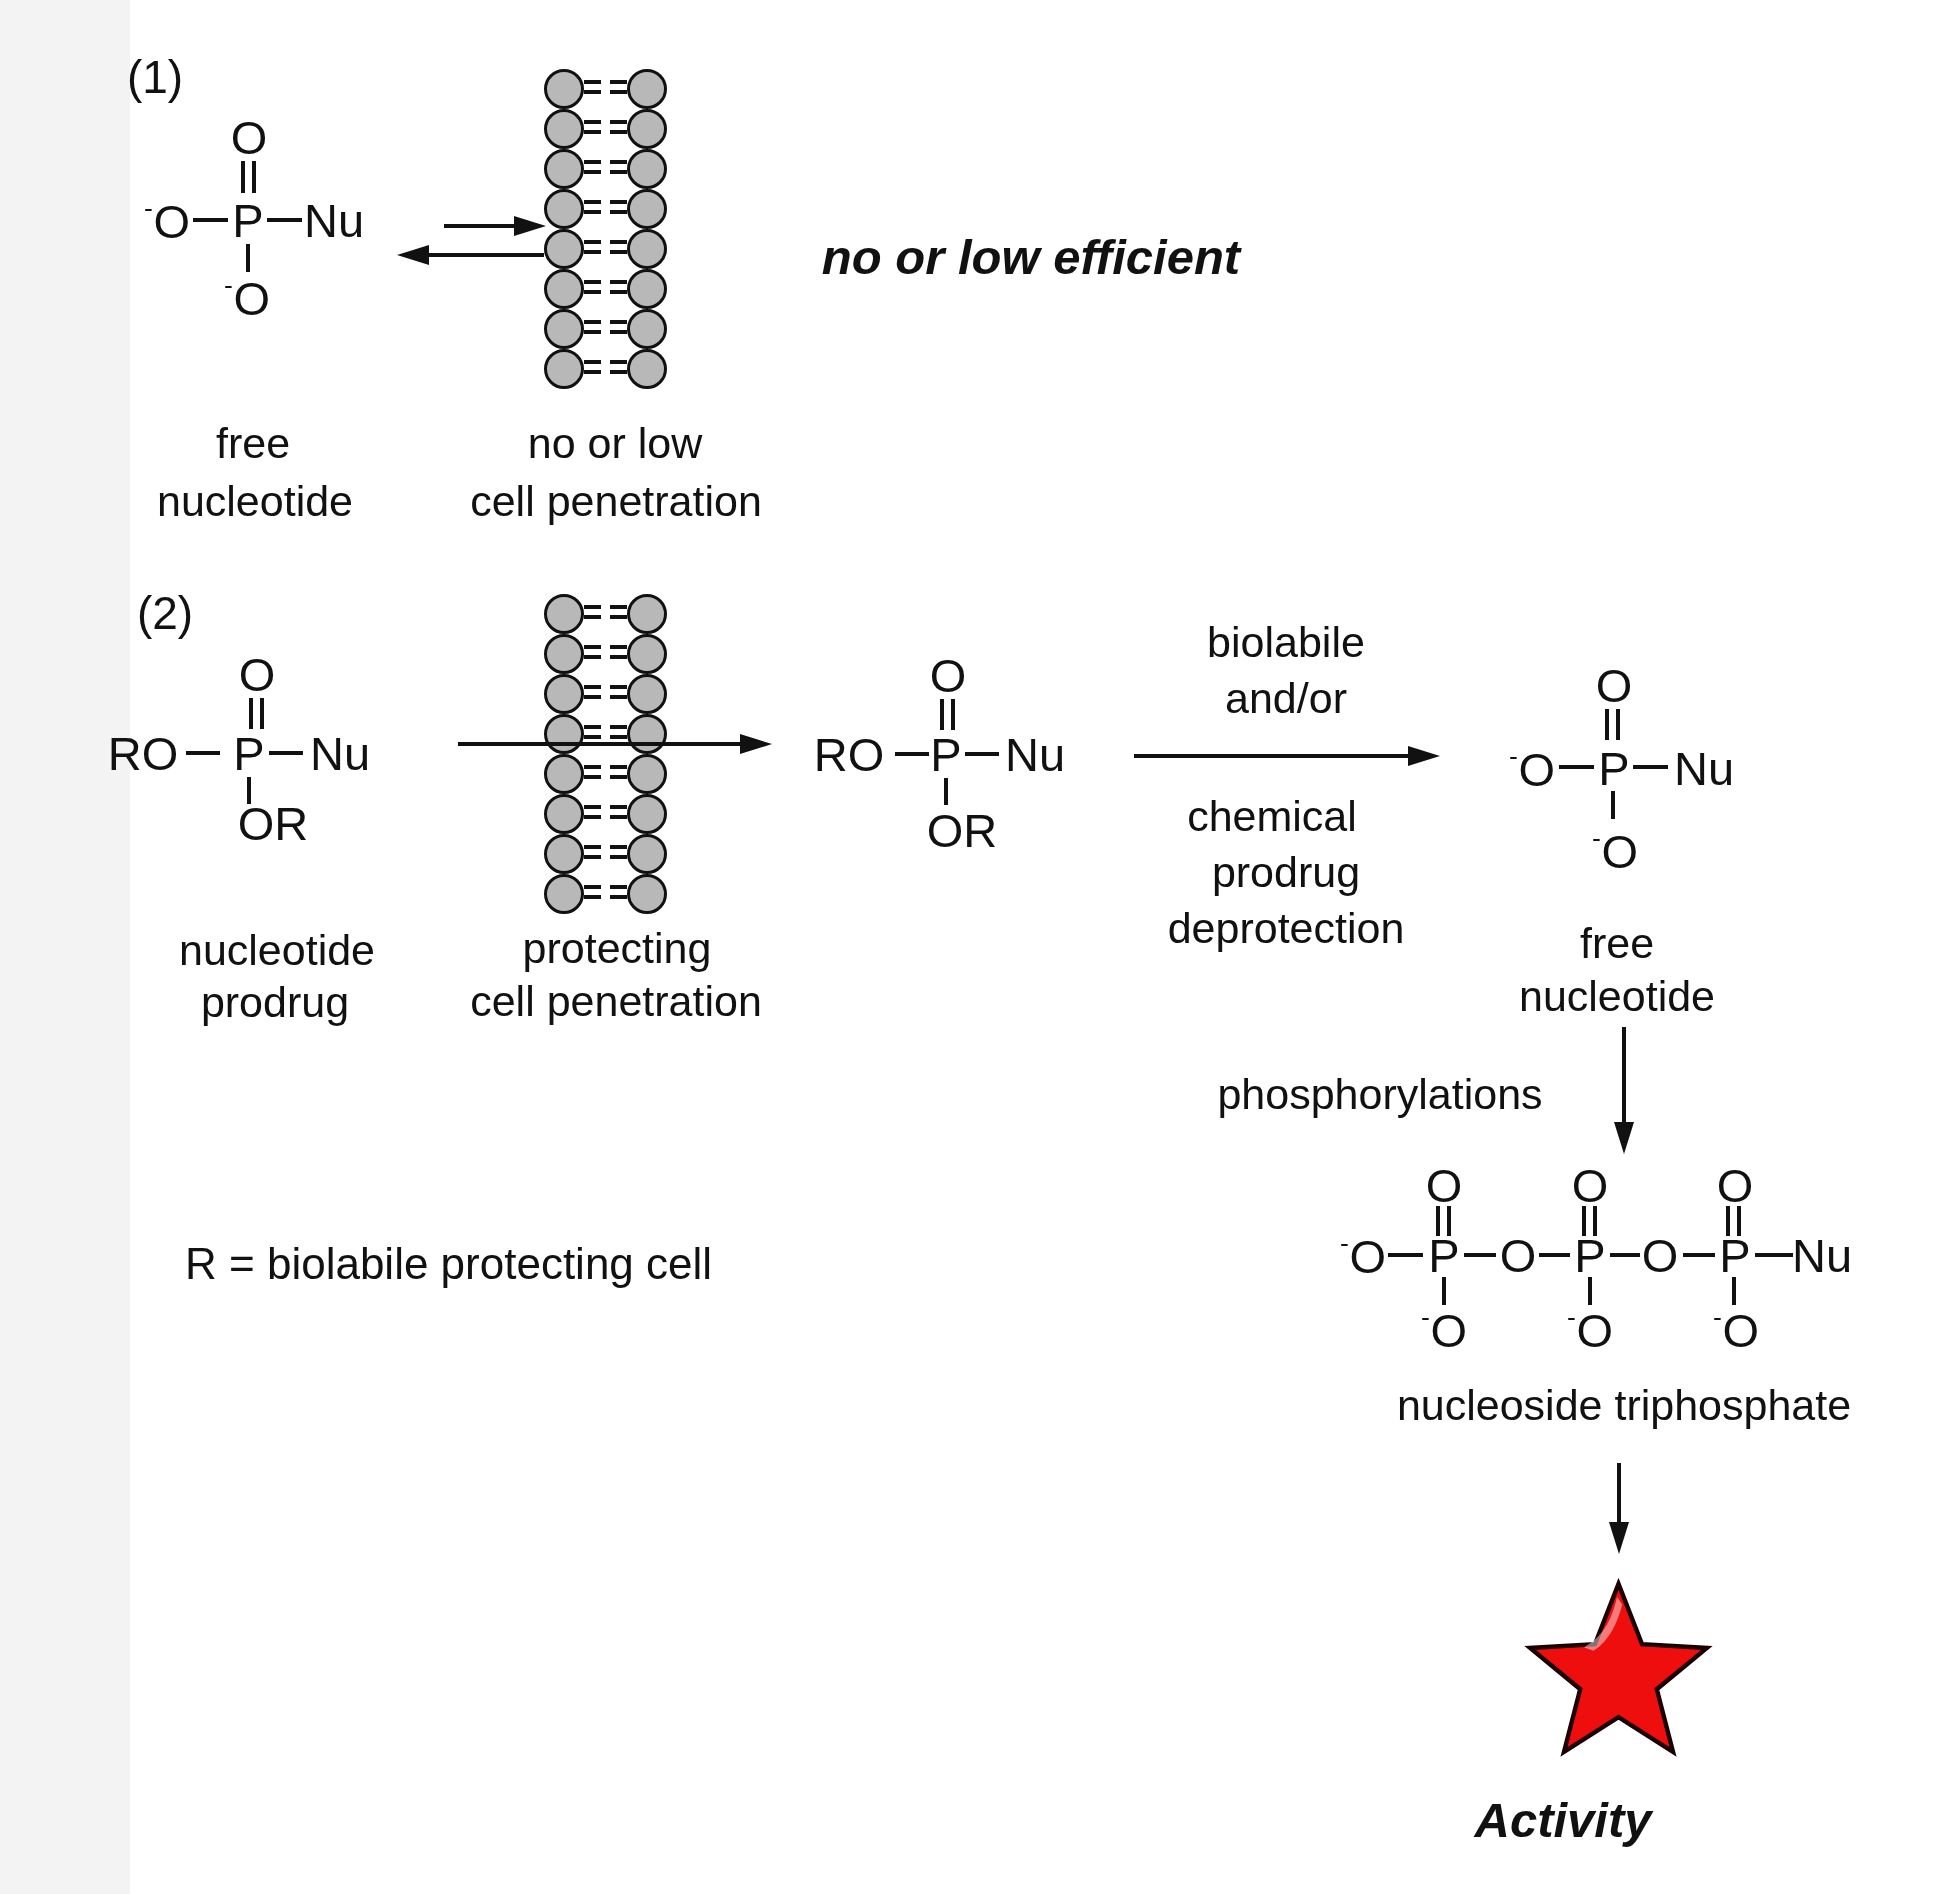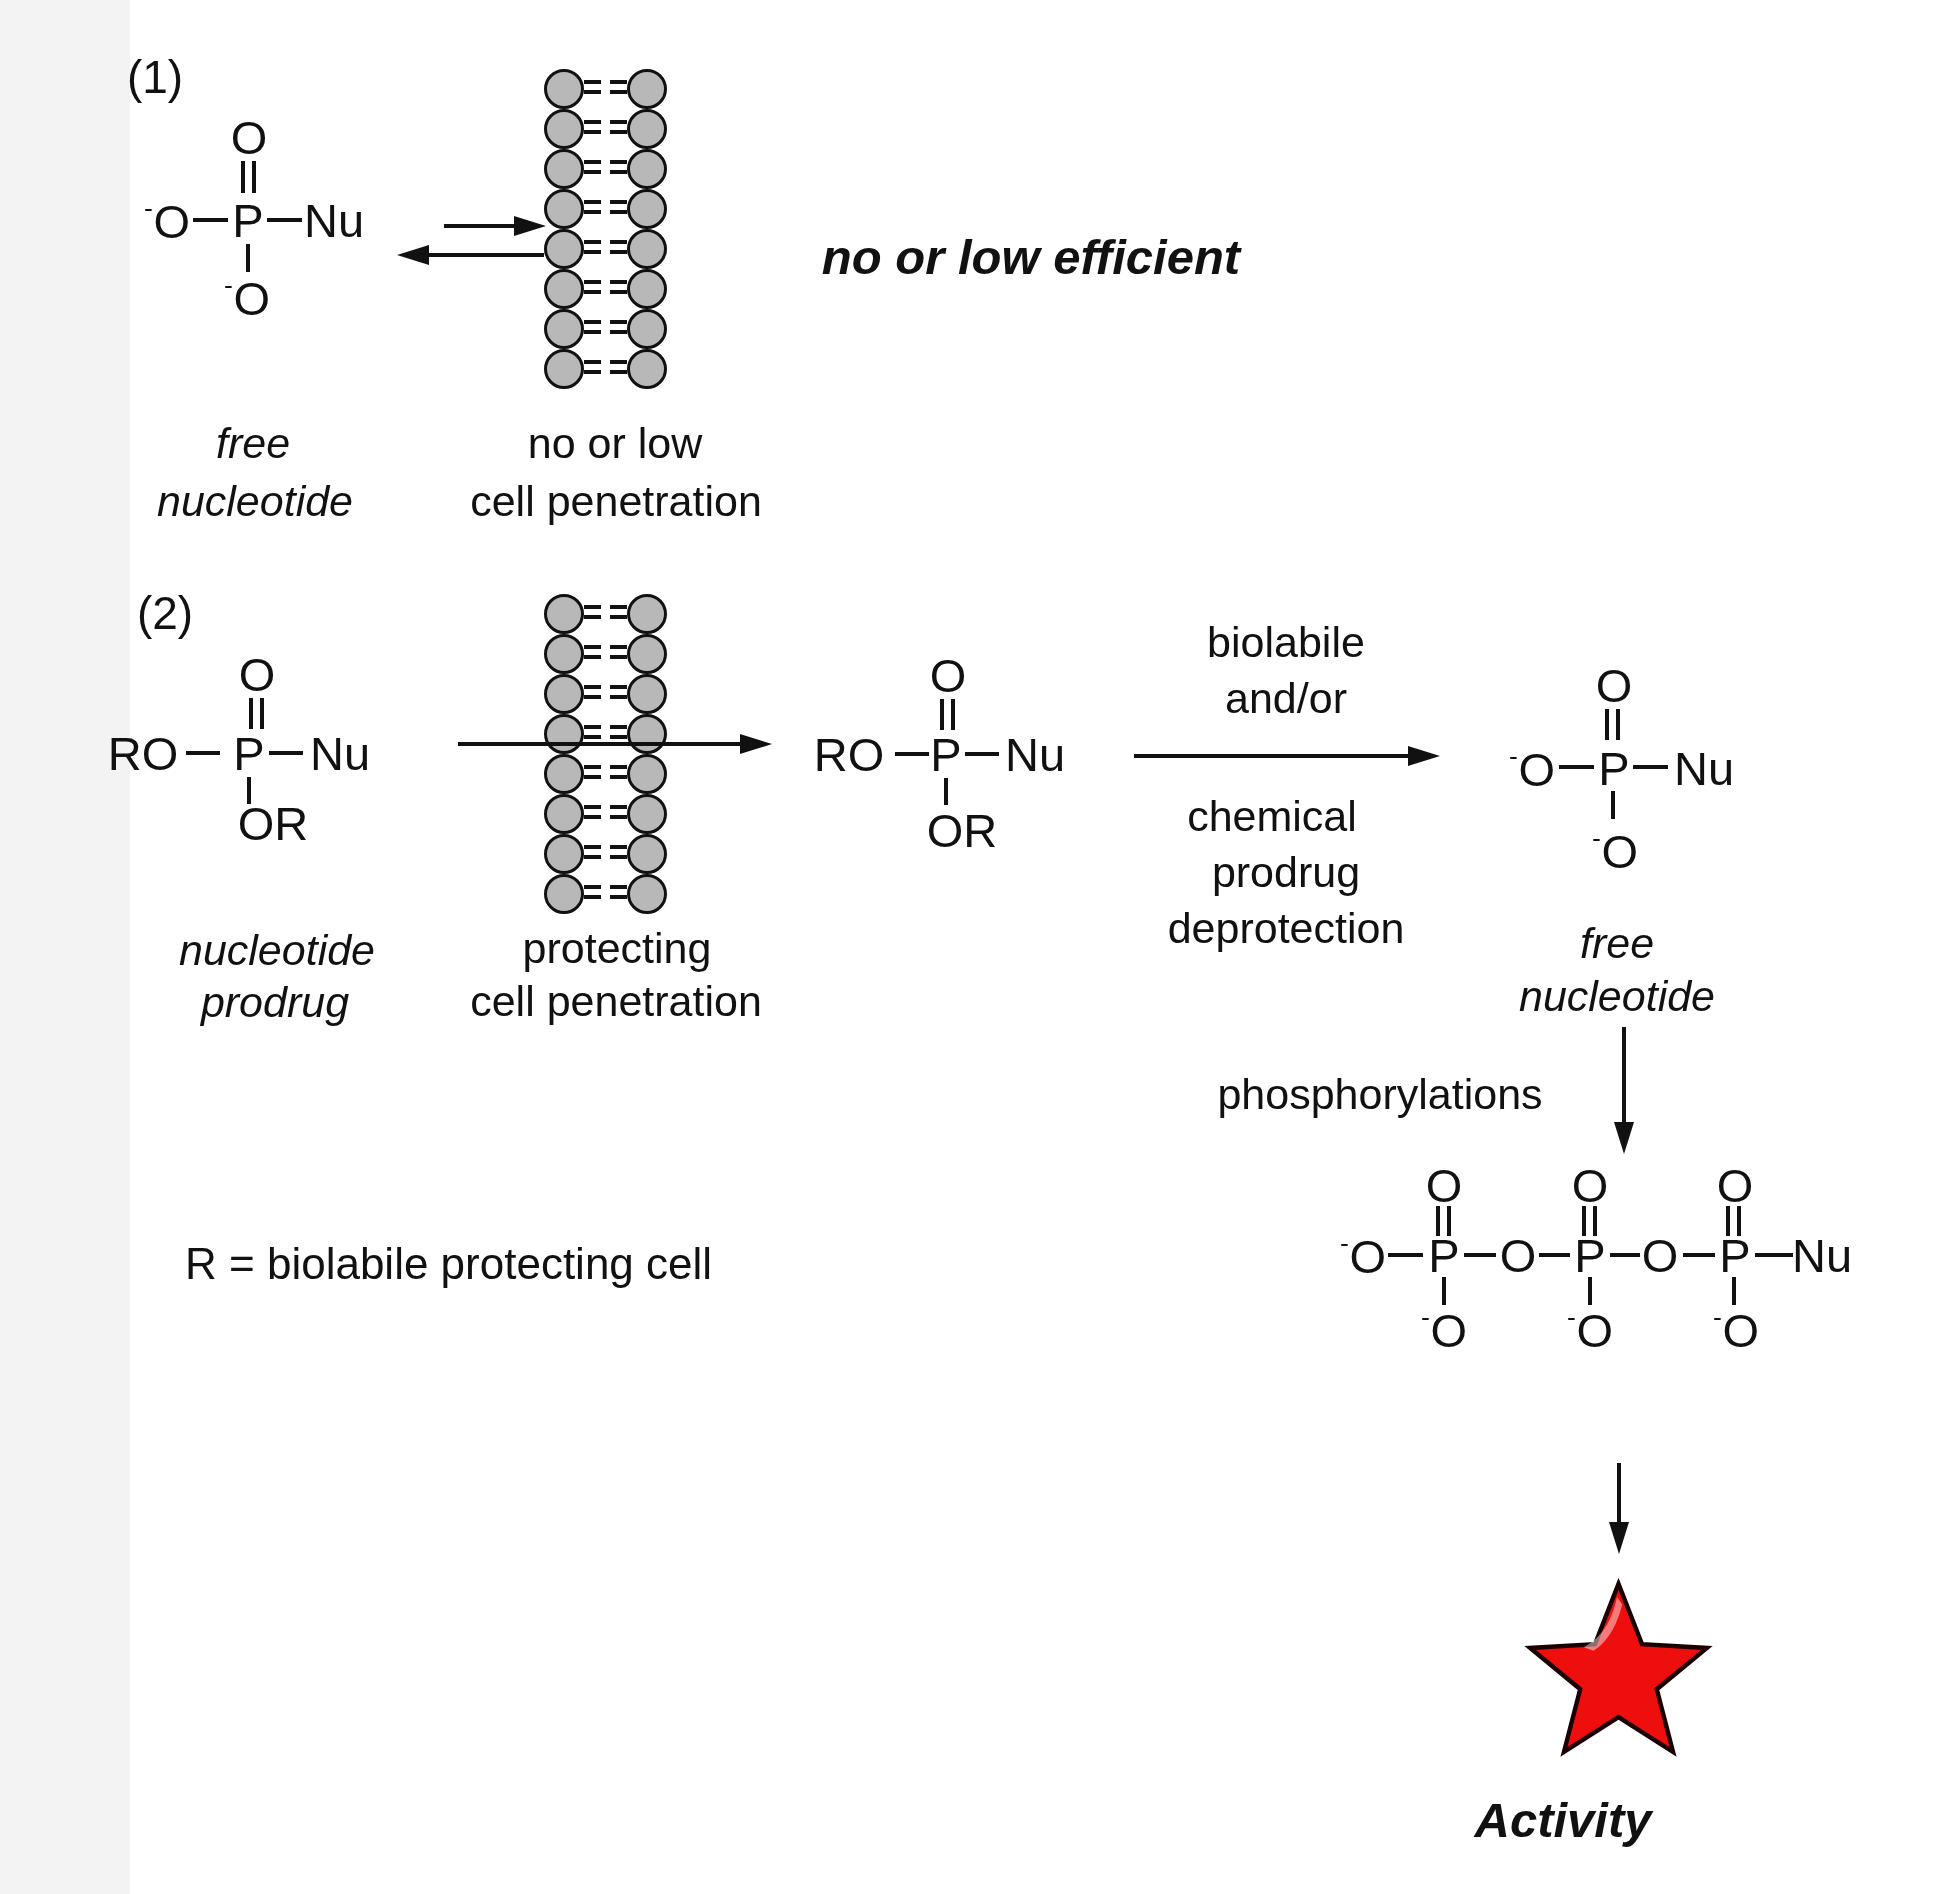--- a/index.html
+++ b/index.html
@@ -6,21 +6,21 @@
   .canvas{position:relative;width:1955px;height:1894px;background:#ffffff;
           font-family:"Liberation Sans",sans-serif;color:#111;overflow:hidden;}
   .left-strip{position:absolute;left:0;top:0;width:130px;height:1894px;background:#f3f3f3;}
   .mol{position:absolute;left:0;top:0;width:0;height:0;}
   .atom{position:absolute;transform:translate(-50%,-50%);font-size:47px;line-height:1;white-space:nowrap;}
   .sup{font-size:26.6px;vertical-align:20.7px;letter-spacing:0.7px;}
   .hb{position:absolute;height:4.4px;background:#111;}
   .vb{position:absolute;width:4.4px;background:#111;}
   .db{position:absolute;width:7.4px;border-left:4.4px solid #111;border-right:4.4px solid #111;}
   .cap{position:absolute;transform:translate(-50%,-50%);font-size:43px;line-height:1;white-space:nowrap;}
-  .it{font-style:italic;}
+  .it{}
   .bi{font-style:italic;font-weight:bold;font-size:49px;}
   .plabel{position:absolute;transform:translate(-50%,-50%);font-size:46px;line-height:1;}
   .note{position:absolute;transform:translate(0,-50%);font-size:44px;line-height:1;white-space:nowrap;}
   .ah-r{position:absolute;width:0;height:0;border-left:32px solid #111;border-top:10.3px solid transparent;border-bottom:10.3px solid transparent;}
   .ah-l{position:absolute;width:0;height:0;border-right:32px solid #111;border-top:10.3px solid transparent;border-bottom:10.3px solid transparent;}
   .ah-d{position:absolute;width:0;height:0;border-top:32px solid #111;border-left:10.3px solid transparent;border-right:10.3px solid transparent;}
   .membrane{position:absolute;display:flex;flex-direction:column;}
   .mrow{display:flex;align-items:center;height:40px;}
   .head{width:40px;height:40px;border-radius:50%;background:#b8b8b8;border:3.7px solid #111;box-sizing:border-box;}
   .tails{width:43px;height:40px;position:relative;}
@@ -289,20 +289,21 @@
     <span class="atom" style="left:1822px;top:1255px"><span>Nu</span></span>
 
     <div class="vb" style="left:1442px;top:1277px;height:28px"></div>
     <div class="vb" style="left:1588px;top:1277px;height:28px"></div>
     <div class="vb" style="left:1732px;top:1277px;height:28px"></div>
     <span class="atom" style="left:1444px;top:1329px"><span class="sup">-</span><span>O</span></span>
     <span class="atom" style="left:1590px;top:1329px"><span class="sup">-</span><span>O</span></span>
     <span class="atom" style="left:1736px;top:1329px"><span class="sup">-</span><span>O</span></span>
   </div>
 
+  <div class="cap it" style="left:1624px;top:1405px">nucleoside triphosphate</div>
 
   <div class="mol">
     <div class="vb" style="left:1617px;top:1463px;height:61px"></div>
     <div class="ah-d" style="left:1609px;top:1522px"></div>
   </div>
 
   <svg style="left:1508px;top:1572px" width="221" height="199" viewBox="0 0 300 270">
     <path stroke="#1a0000" stroke-width="6" stroke-linejoin="miter" d="M150,16 L182,98 L270,103 L202,159 L224,244 L150,197 L76,244 L98,159 L30,103 L118,98 Z" fill="#ee0e0e"></path>
     <path d="M148,34 C141,66 127,90 103,102 L116,107 C138,93 149,68 155,44 Z" fill="rgba(255,255,255,0.45)"></path>
   </svg>

